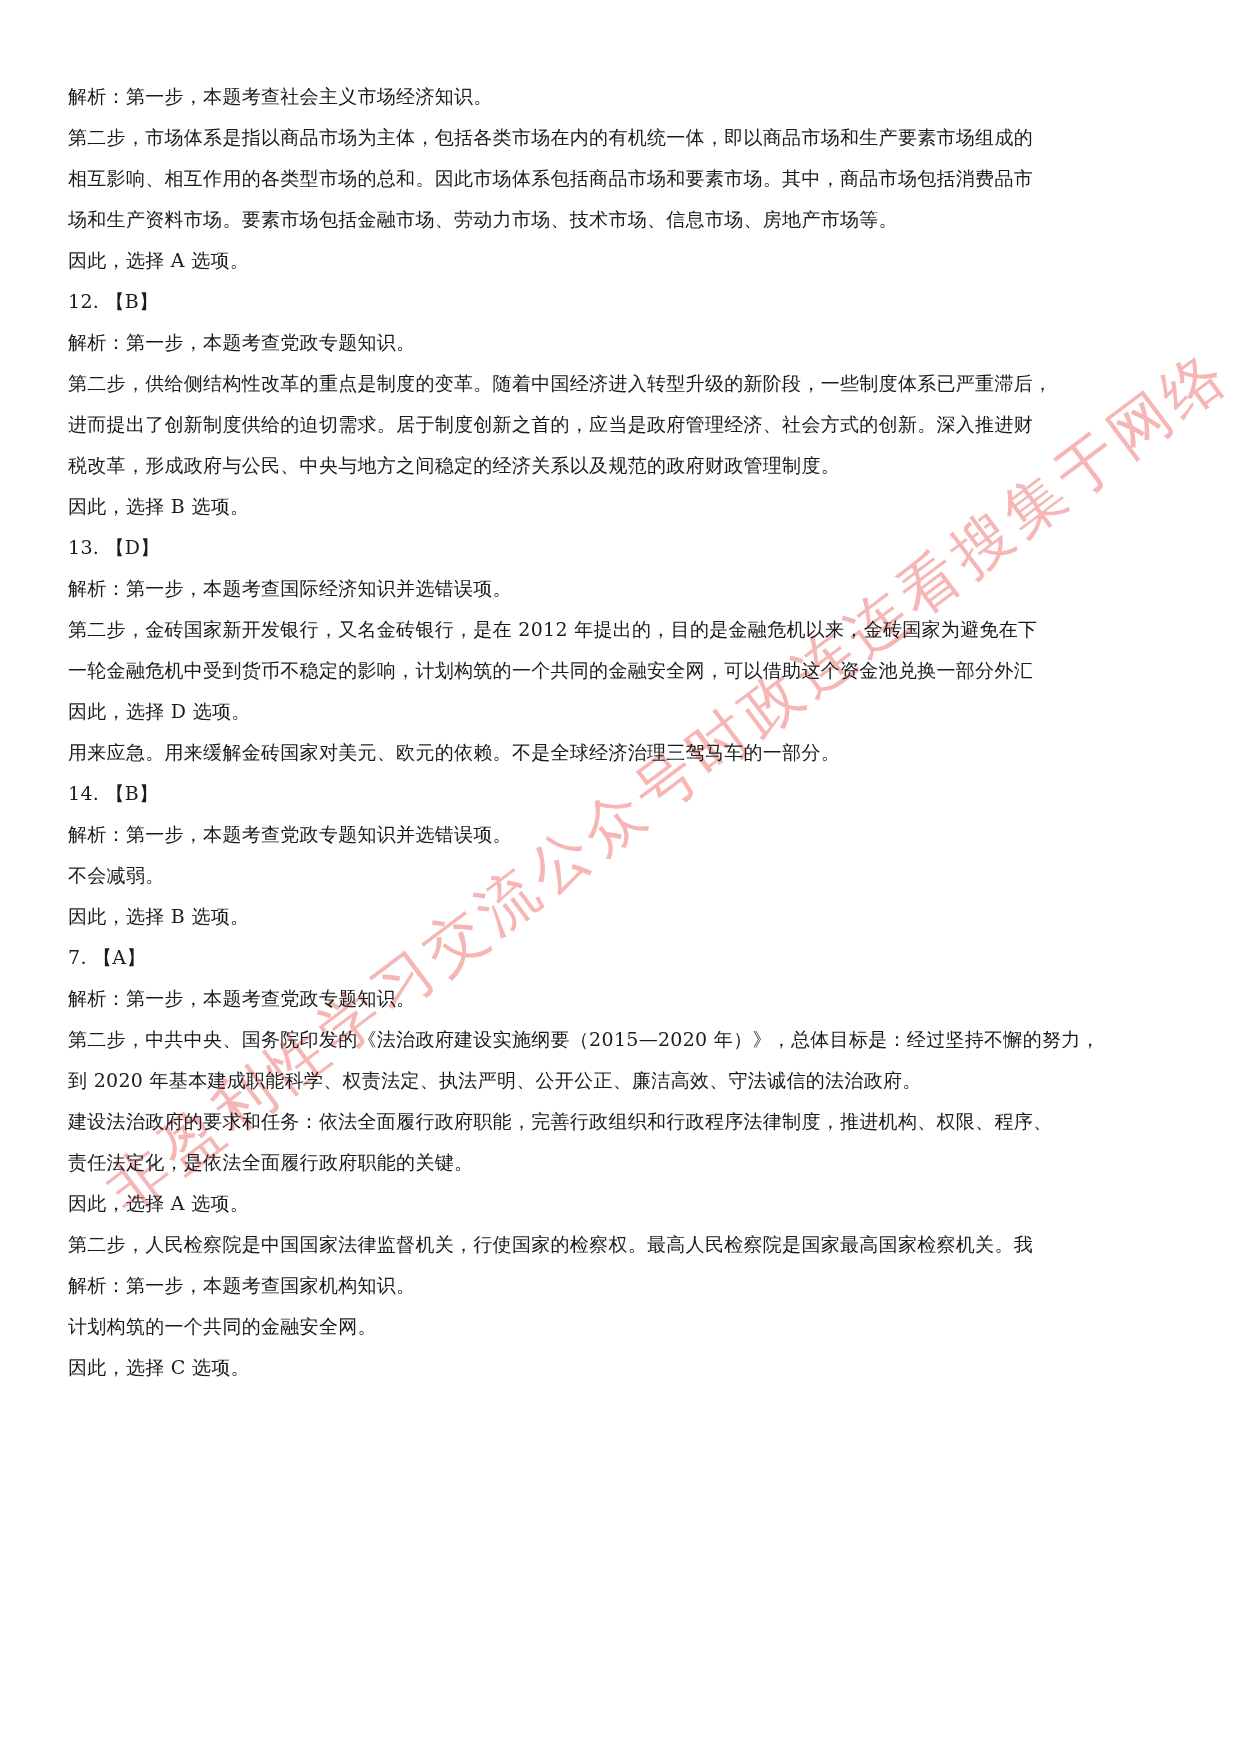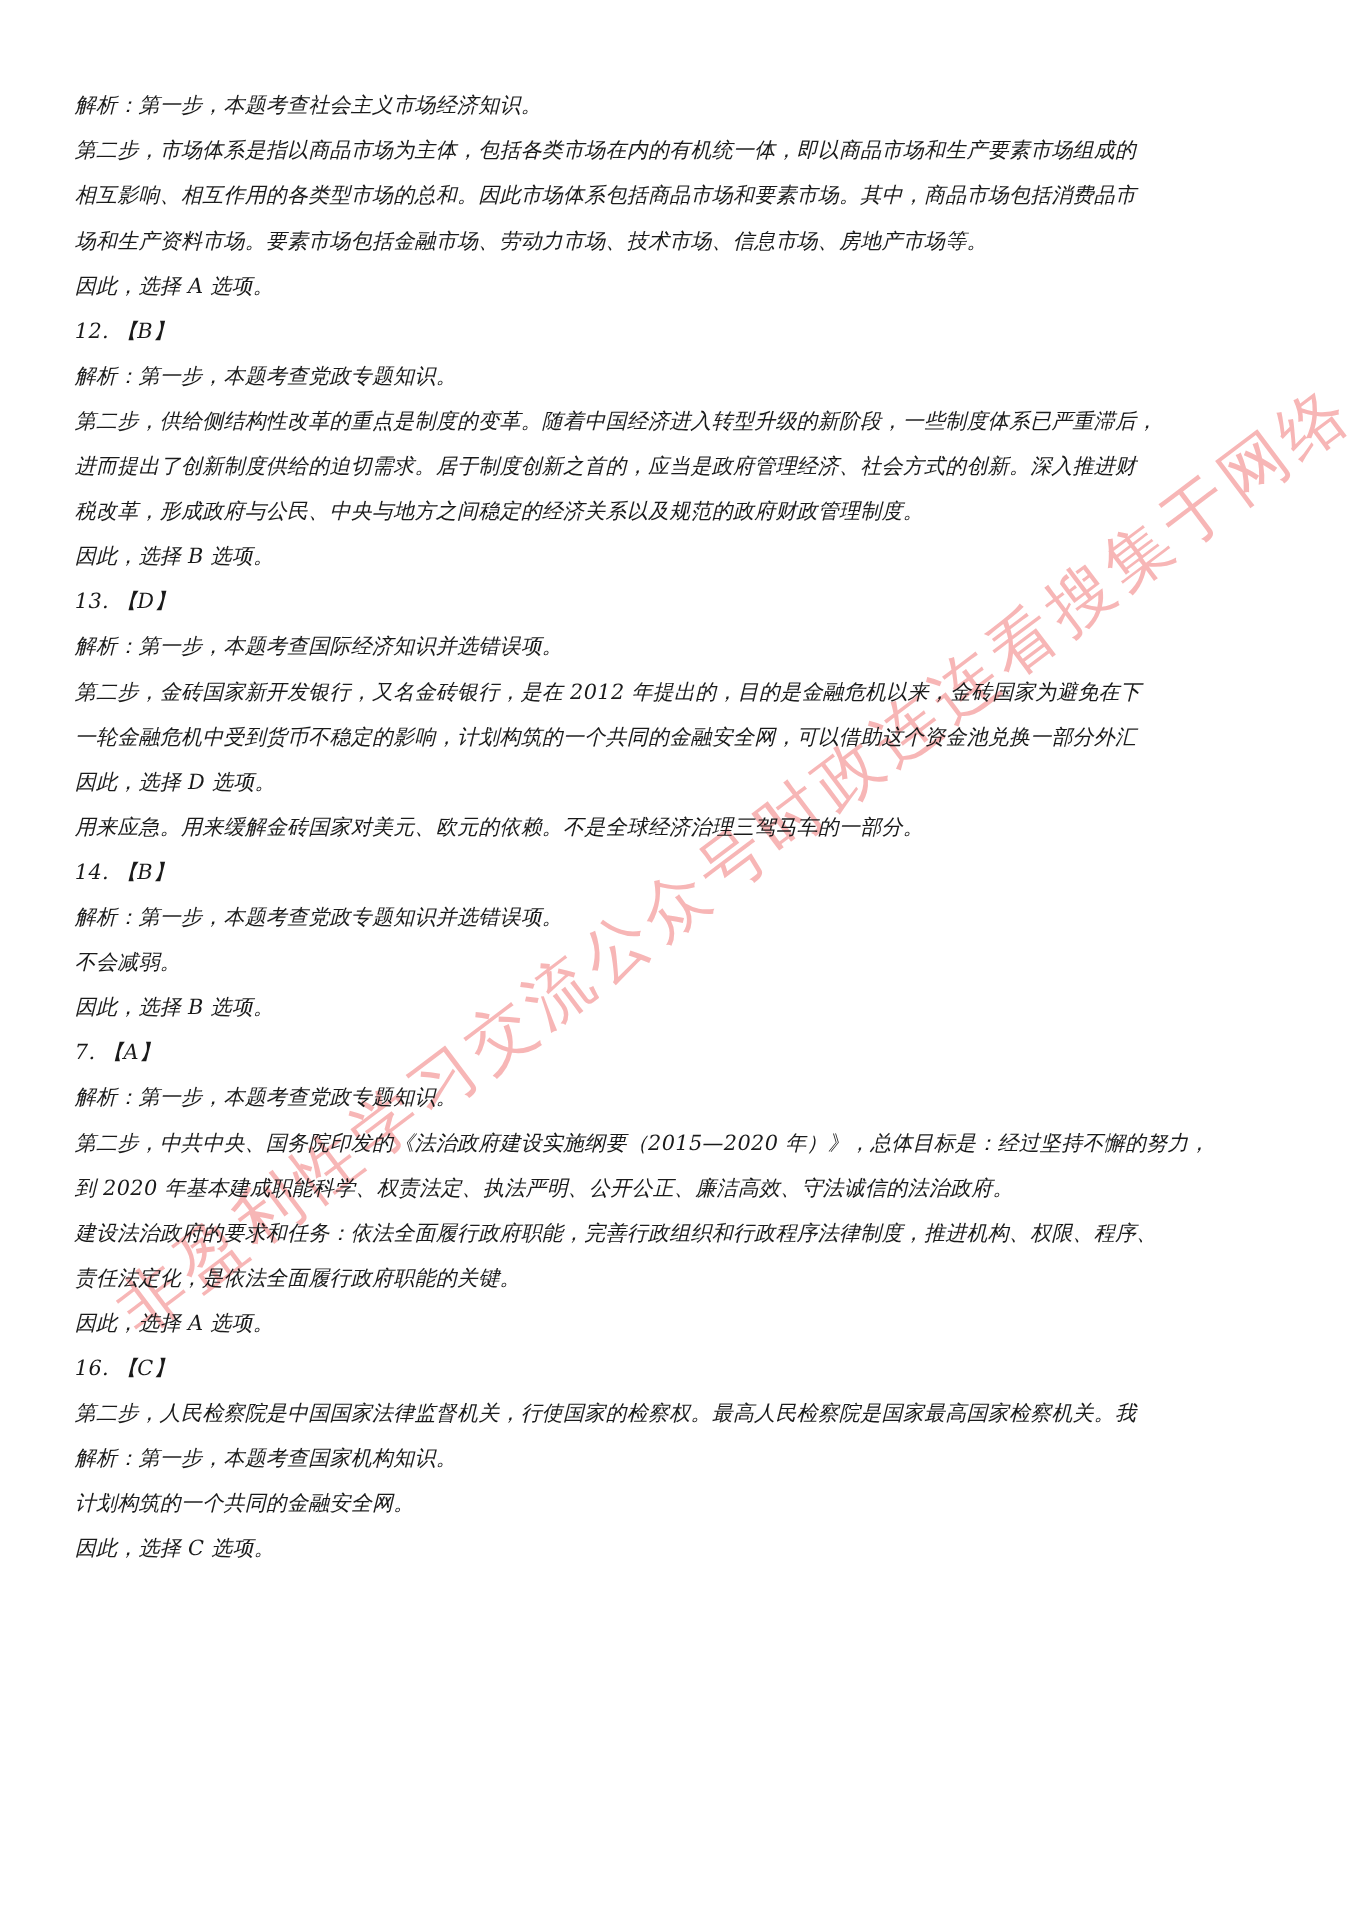--- a/index.html
+++ b/index.html
@@ -4,21 +4,21 @@
   <style>
     html, body { margin: 0; padding: 0; background: #ffffff; }
     body { width: 1240px; height: 1754px; position: relative; overflow: hidden; }
     .page {
       position: absolute; left: 68px; top: 76px; width: 976px;
       font-family: "DejaVu Serif", "Liberation Serif", serif;
       font-size: 19px; color: #1a1a1a; line-height: 41px;
       letter-spacing: 0.3px;
     }
     .line { display: block; white-space: nowrap; height: 41px; }
-    .block { display: block; font-style: italic; }
+    .block { display: block; }
     .watermark {
       position: absolute; left: -20px; top: 755px; width: 1340px;
       transform: rotate(-37deg); transform-origin: center center;
       font-family: "DejaVu Sans", "Liberation Sans", sans-serif;
       font-size: 60px; color: rgba(235, 80, 80, 0.42); letter-spacing: 6px;
       white-space: nowrap; pointer-events: none; text-align: center;
       font-weight: 300;
     }
   </style>
 </head>
@@ -65,20 +65,19 @@
     <span class="line">7. 【A】</span>
     <span class="line">解析：第一步，本题考查党政专题知识。</span>
     <span class="line">第二步，中共中央、国务院印发的《法治政府建设实施纲要（2015—2020 年）》，总体目标是：经过坚持不懈的努力，</span>
     <span class="line">到 2020 年基本建成职能科学、权责法定、执法严明、公开公正、廉洁高效、守法诚信的法治政府。</span>
     <span class="line">建设法治政府的要求和任务：依法全面履行政府职能，完善行政组织和行政程序法律制度，推进机构、权限、程序、</span>
     <span class="line">责任法定化，是依法全面履行政府职能的关键。</span>
     <span class="line">因此，选择 A 选项。</span>
   </div>
 
   <div class="block">
-    <span class="line">16. 【C】</span>
     <span class="line">第二步，人民检察院是中国国家法律监督机关，行使国家的检察权。最高人民检察院是国家最高国家检察机关。我</span>
     <span class="line">解析：第一步，本题考查国家机构知识。</span>
     <span class="line">计划构筑的一个共同的金融安全网。</span>
     <span class="line">因此，选择 C 选项。</span>
   </div>
 
 </div>
 
 </body></html>

